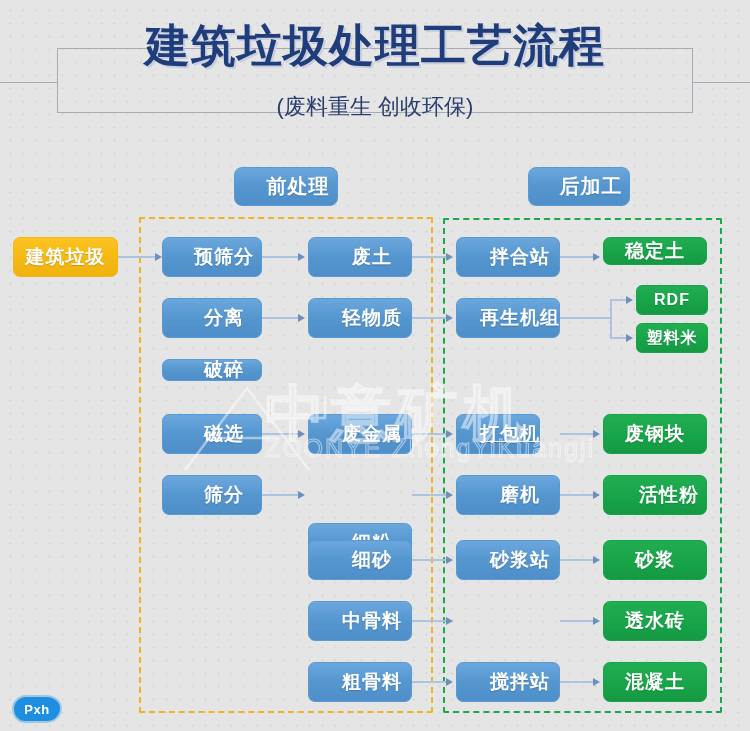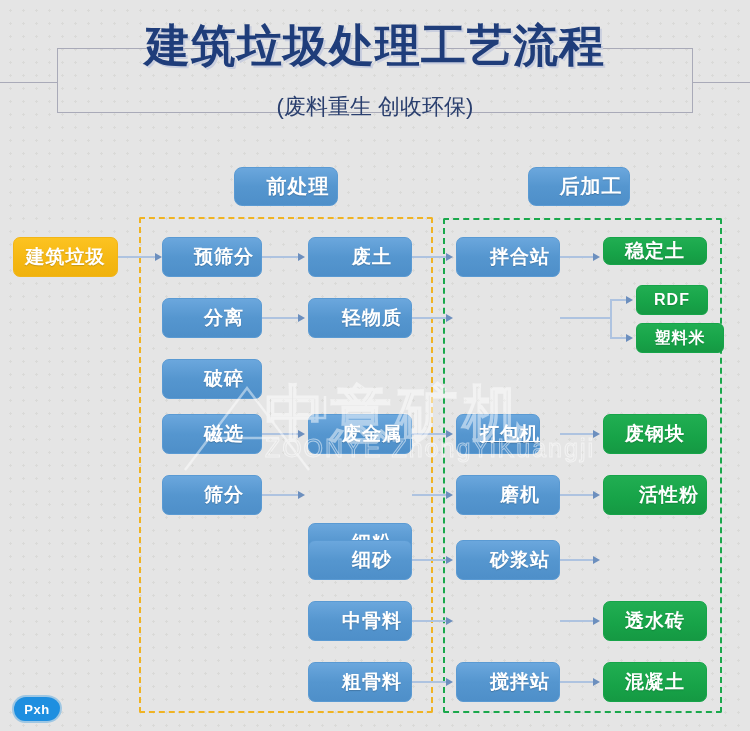--- a/index.html
+++ b/index.html
@@ -201,21 +201,21 @@
   <div class="node blue header-chip" style="left:234px;top:167px;width:104px;height:39px;">前处理</div>
   <div class="node blue header-chip" style="left:528px;top:167px;width:102px;height:39px;">后加工</div>
 
   <div class="node orange" style="left:13px;top:237px;width:105px;height:40px;">建筑垃圾</div>
 
   <div class="conn h" style="left:118px;top:256px;width:40px;"></div>
   <div class="arrow" style="left:155px;top:252.5px;"></div>
 
   <div class="node blue" style="left:162px;top:237px;width:100px;height:40px;">预筛分</div>
   <div class="node blue" style="left:162px;top:298px;width:100px;height:40px;">分离</div>
-  <div class="node blue" style="left:162px;top:359px;width:100px;height:40px;">破碎</div>
+  <div class="node blue" style="left:162px;top:359px;width:100px;height:22px;">破碎</div>
   <div class="node blue" style="left:162px;top:414px;width:100px;height:40px;">磁选</div>
   <div class="node blue" style="left:162px;top:475px;width:100px;height:40px;">筛分</div>
 
   <div class="node blue" style="left:308px;top:237px;width:104px;height:40px;">废土</div>
   <div class="node blue" style="left:308px;top:298px;width:104px;height:40px;">轻物质</div>
   <div class="node blue" style="left:308px;top:414px;width:104px;height:40px;">废金属</div>
   <div class="node blue" style="left:308px;top:475px;width:104px;height:40px;margin-top:48px;">细粉</div>
   <div class="node blue" style="left:308px;top:540px;width:104px;height:40px;">细砂</div>
   <div class="node blue" style="left:308px;top:601px;width:104px;height:40px;">中骨料</div>
   <div class="node blue" style="left:308px;top:662px;width:104px;height:40px;">粗骨料</div>
@@ -226,20 +226,21 @@
   <div class="conn h" style="left:262px;top:317px;width:38px;"></div>
   <div class="arrow" style="left:298px;top:313.5px;"></div>
 
   <div class="conn h" style="left:262px;top:433px;width:38px;"></div>
   <div class="arrow" style="left:298px;top:429.5px;"></div>
 
   <div class="conn h" style="left:262px;top:494px;width:38px;"></div>
   <div class="arrow" style="left:298px;top:490.5px;"></div>
 
   <div class="node blue" style="left:456px;top:237px;width:104px;height:40px;">拌合站</div>
+  <div class="node blue" style="left:456px;top:298px;width:104px;height:40px;">再生机组</div>
   <div class="node blue" style="left:456px;top:414px;width:84px;height:40px;text-decoration:underline;">打包机</div>
   <div class="node blue" style="left:456px;top:475px;width:104px;height:40px;">磨机</div>
   <div class="node blue" style="left:456px;top:540px;width:104px;height:40px;">砂浆站</div>
   <div class="node blue" style="left:456px;top:662px;width:104px;height:40px;">搅拌站</div>
 
   <div class="conn h" style="left:412px;top:256px;width:36px;"></div>
   <div class="arrow" style="left:446px;top:252.5px;"></div>
 
   <div class="conn h" style="left:412px;top:317px;width:36px;"></div>
   <div class="arrow" style="left:446px;top:313.5px;"></div>
@@ -254,23 +255,24 @@
   <div class="arrow" style="left:446px;top:555.5px;"></div>
 
   <div class="conn h" style="left:412px;top:620px;width:36px;"></div>
   <div class="arrow" style="left:446px;top:616.5px;"></div>
 
   <div class="conn h" style="left:412px;top:681px;width:36px;"></div>
   <div class="arrow" style="left:446px;top:677.5px;"></div>
 
   <div class="node green" style="left:603px;top:237px;width:104px;height:28px;">稳定土</div>
   <div class="node green small" style="left:636px;top:285px;width:72px;height:30px;">RDF</div>
-  <div class="node green small" style="left:636px;top:323px;width:88px;height:30px;">塑料米</div>
+  <div class="node green small" style="left:636px;top:323px;width:72px;height:30px;">塑料米</div>
   <div class="node green" style="left:603px;top:414px;width:104px;height:40px;">废钢块</div>
   <div class="node green" style="left:603px;top:475px;width:104px;height:40px;padding-left:28px;">活性粉</div>
+  <div class="node green" style="left:603px;top:540px;width:104px;height:40px;">砂浆</div>
   <div class="node green" style="left:603px;top:601px;width:104px;height:40px;">透水砖</div>
   <div class="node green" style="left:603px;top:662px;width:104px;height:40px;">混凝土</div>
 
   <div class="conn h" style="left:560px;top:256px;width:35px;"></div>
   <div class="arrow" style="left:593px;top:252.5px;"></div>
 
   <div class="conn h" style="left:560px;top:317px;width:52px;"></div>
   <div class="conn v" style="left:610px;top:300px;height:38px;"></div>
   <div class="conn h" style="left:610px;top:299px;width:18px;"></div>
   <div class="arrow" style="left:626px;top:295.5px;"></div>

